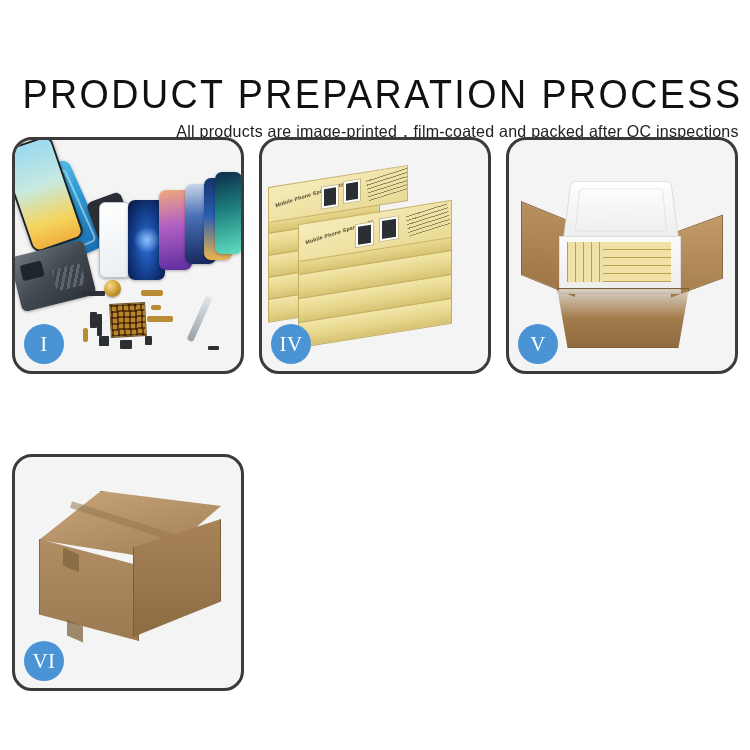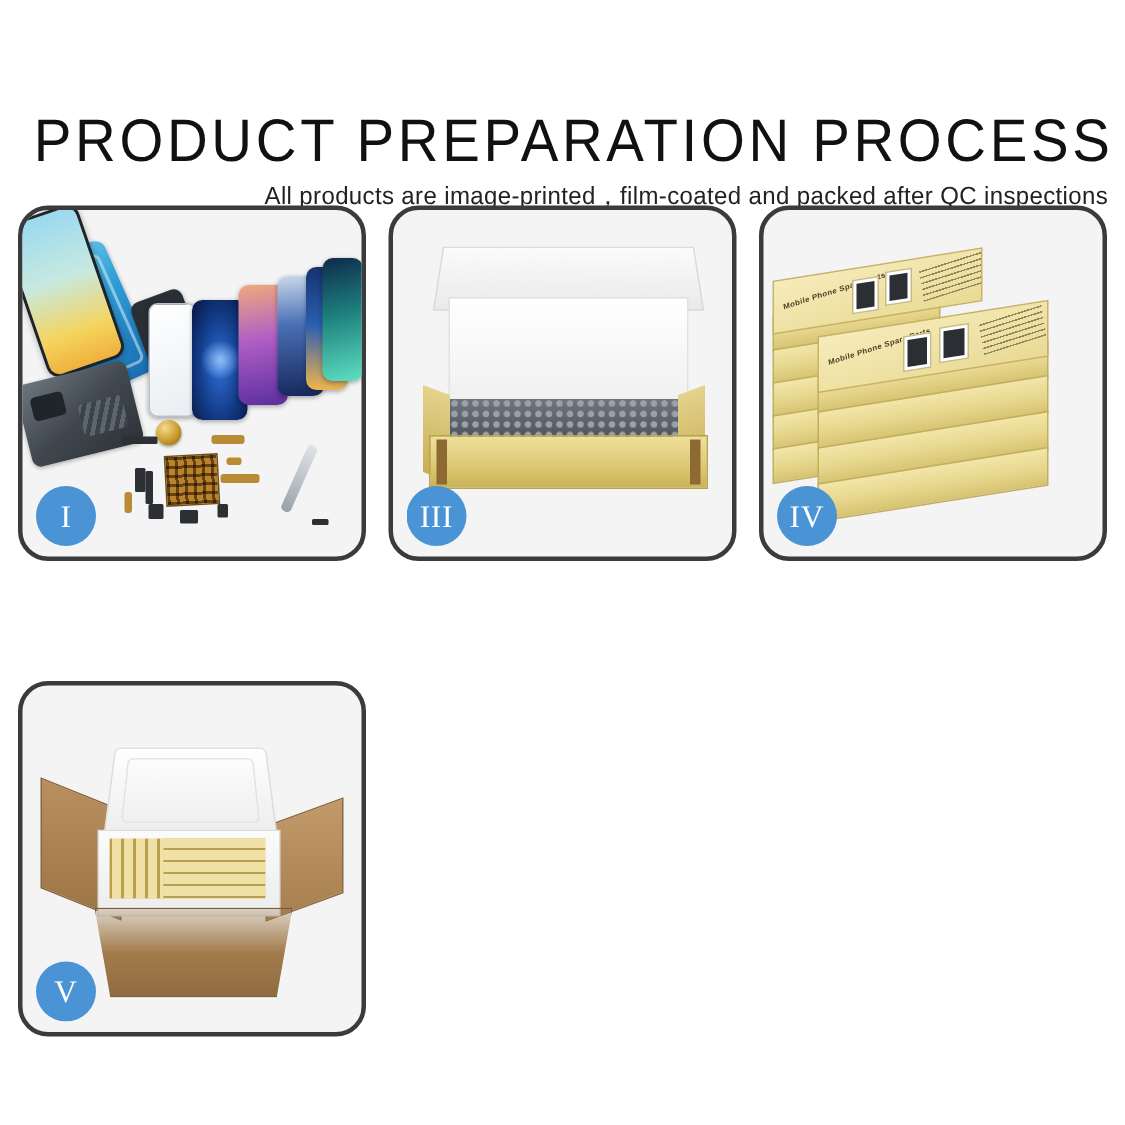--- a/index.html
+++ b/index.html
@@ -530,31 +530,20 @@
       <div class="p1-flex" style="left:136px;top:165px; width:10px; height:5px;"></div>
       <div class="p1-flex" style="left:132px;top:176px; width:26px; height:6px;"></div>
       <div class="p1-flex" style="left:68px; top:188px; width:5px;  height:14px;"></div>
       <div class="p1-bar" style="left:82px;  top:174px; width:5px;  height:22px;"></div>
       <div class="p1-bar" style="left:193px; top:206px; width:11px; height:4px;"></div>
     </div>
     <div class="step-badge">I</div>
   </div>
 
 
-  <div class="panel">
-    <div class="panel-stage">
-      <div class="p3-lidback"></div>
-      <div class="p3-foam"></div>
-      <div class="p3-insert"></div>
-      <div class="p3-boxleft"></div>
-      <div class="p3-boxright"></div>
-      <div class="p3-boxfront"></div>
-    </div>
-    <div class="step-badge">III</div>
-  </div>
 
   <div class="panel">
     <div class="panel-stage p4-stack">
 
       <div class="p4-box" style="left:6px;  top:62px;  width:110px; height:22px; transform:skewY(-9deg);"></div>
       <div class="p4-box" style="left:6px;  top:84px;  width:110px; height:22px; transform:skewY(-9deg);"></div>
       <div class="p4-box" style="left:6px;  top:106px; width:110px; height:22px; transform:skewY(-9deg);"></div>
       <div class="p4-box" style="left:6px;  top:128px; width:110px; height:22px; transform:skewY(-9deg);"></div>
       <div class="p4-box" style="left:6px;  top:150px; width:110px; height:22px; transform:skewY(-9deg);"></div>
 
@@ -593,14 +582,25 @@
       <div class="p5-flap-l"></div>
       <div class="p5-flap-r"></div>
       <div class="p5-foamlid"></div>
       <div class="p5-foambox"></div>
       <div class="p5-contents"></div>
       <div class="p5-cartonfront"></div>
     </div>
     <div class="step-badge">V</div>
   </div>
 
+  <div class="panel">
+    <div class="panel-stage">
+      <div class="p6-top"></div>
+      <div class="p6-seam"></div>
+      <div class="p6-left"></div>
+      <div class="p6-right"></div>
+      <div class="p6-tape" style="left:48px;  top:94px;  width:16px; height:18px; transform:skewY(24deg);"></div>
+      <div class="p6-tape" style="left:52px;  top:166px; width:16px; height:16px; transform:skewY(24deg);"></div>
+    </div>
+    <div class="step-badge">VI</div>
+  </div>
 
 </div>
 
 </body></html>

